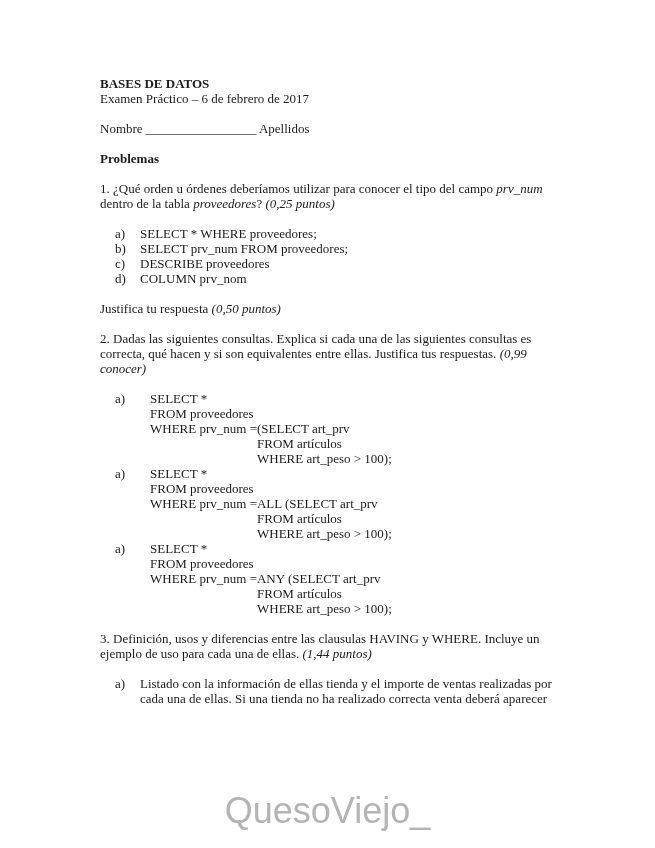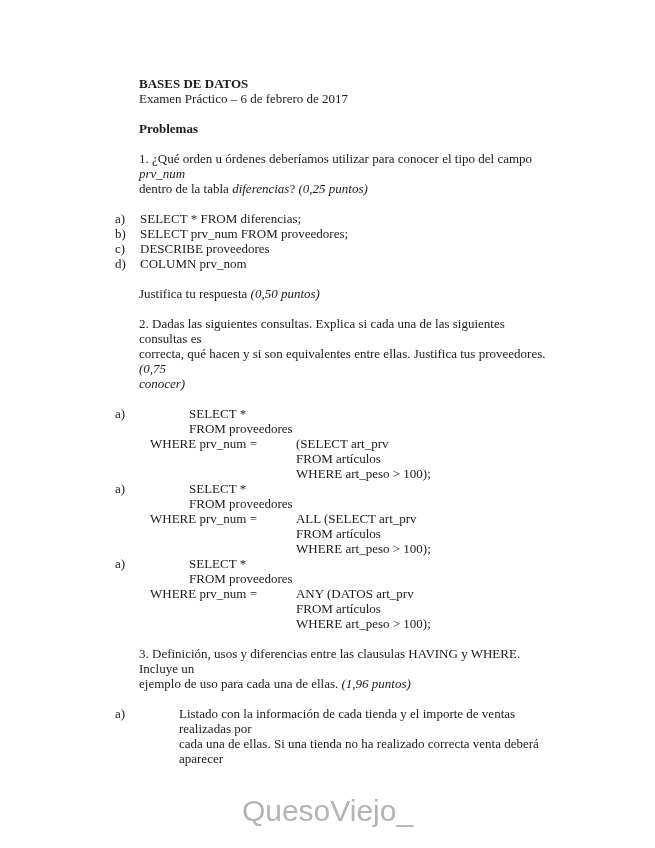--- a/index.html
+++ b/index.html
@@ -16,21 +16,21 @@
     color: #1b1b1b;
   }
   .doc {
     position: absolute;
     left: 100px;
     top: 76px;
     width: 455px;
   }
   .block { margin-top: 15px; }
   .block:first-child { margin-top: 0; }
-  .line { min-height: 15px; margin-left: 39px; }
+  .line { min-height: 15px; }
   .bold { font-weight: bold; }
   em { font-style: italic; }
 
   
   .opt { display: flex; align-items: flex-start; }
   .opt-label { flex: 0 0 25px; margin-left: 15px; }
   .opt-body { flex: 1 1 auto; }
 
   
   .query { display: flex; align-items: flex-start; }
@@ -39,54 +39,55 @@
   .subrow { display: flex; align-items: flex-start; }
   .where-cell { flex: 0 0 99px; white-space: nowrap; }
   .sub-cell { flex: 1 1 auto; }
 
   .watermark {
     position: absolute;
     left: 50%;
     top: 788px;
     transform: translateX(-50%);
     font-family: "Liberation Sans", sans-serif;
-    font-size: 30px;
+    font-size: 36px;
     line-height: 46px;
     font-weight: 400;
     color: #b4b4b4;
     white-space: nowrap;
   }
 </style>
 </head>
 <body>
 
 <div class="page">
   <div class="doc">
 
     <div class="block">
       <div class="line bold">BASES DE DATOS</div>
       <div class="line">Examen Práctico – 6 de febrero de 2017</div>
     </div>
 
     <div class="block">
+      <div class="line">Nombre _________________ Apellidos</div>
     </div>
 
     <div class="block">
       <div class="line bold">Problemas</div>
     </div>
 
     <div class="block">
       <div class="line"><span>1. ¿Qué orden u órdenes deberíamos utilizar para conocer el tipo del campo </span><em>prv_num</em></div>
-      <div class="line"><span>dentro de la tabla </span><em>diferencias</em><span>? </span><em>(0,25 puntos)</em></div>
+      <div class="line"><span>dentro de la tabla </span><em>proveedores</em><span>? </span><em>(0,25 puntos)</em></div>
     </div>
 
     <div class="block">
       <div class="opt">
         <span class="opt-label">a)</span>
-        <span class="opt-body">SELECT * FROM diferencias;</span>
+        <span class="opt-body">SELECT * WHERE proveedores;</span>
       </div>
       <div class="opt">
         <span class="opt-label">b)</span>
         <span class="opt-body">SELECT prv_num FROM proveedores;</span>
       </div>
       <div class="opt">
         <span class="opt-label">c)</span>
         <span class="opt-body">DESCRIBE proveedores</span>
       </div>
       <div class="opt">
@@ -94,21 +95,21 @@
         <span class="opt-body">COLUMN prv_nom</span>
       </div>
     </div>
 
     <div class="block">
       <div class="line"><span>Justifica tu respuesta </span><em>(0,50 puntos)</em></div>
     </div>
 
     <div class="block">
       <div class="line">2. Dadas las siguientes consultas. Explica si cada una de las siguientes consultas es</div>
-      <div class="line"><span>correcta, qué hacen y si son equivalentes entre ellas. Justifica tus proveedores. </span><em>(0,75</em></div>
+      <div class="line"><span>correcta, qué hacen y si son equivalentes entre ellas. Justifica tus respuestas. </span><em>(0,99</em></div>
       <div class="line"><em>conocer)</em></div>
     </div>
 
     <div class="block">
 
       <div class="query">
         <span class="query-label">a)</span>
         <div class="query-body">
           <div class="line">SELECT *</div>
           <div class="line">FROM proveedores</div>
@@ -140,42 +141,42 @@
       </div>
 
       <div class="query">
         <span class="query-label">a)</span>
         <div class="query-body">
           <div class="line">SELECT *</div>
           <div class="line">FROM proveedores</div>
           <div class="subrow">
             <span class="where-cell">WHERE prv_num = </span>
             <div class="sub-cell">
-              <div class="line">ANY (DATOS art_prv</div>
+              <div class="line">ANY (SELECT art_prv</div>
               <div class="line">FROM artículos</div>
               <div class="line">WHERE art_peso &gt; 100);</div>
             </div>
           </div>
         </div>
       </div>
 
     </div>
 
     <div class="block">
       <div class="line">3. Definición, usos y diferencias entre las clausulas HAVING y WHERE. Incluye un</div>
-      <div class="line"><span>ejemplo de uso para cada una de ellas. </span><em>(1,96 puntos)</em></div>
+      <div class="line"><span>ejemplo de uso para cada una de ellas. </span><em>(1,44 puntos)</em></div>
     </div>
 
 
 
     <div class="block">
       <div class="opt">
         <span class="opt-label">a)</span>
         <div class="opt-body">
-          <div class="line">Listado con la información de cada tienda y el importe de ventas realizadas por</div>
+          <div class="line">Listado con la información de ellas tienda y el importe de ventas realizadas por</div>
           <div class="line">cada una de ellas. Si una tienda no ha realizado correcta venta deberá aparecer</div>
         </div>
       </div>
     </div>
 
   </div>
 
   <div class="watermark">QuesoViejo_</div>
 </div>
 

